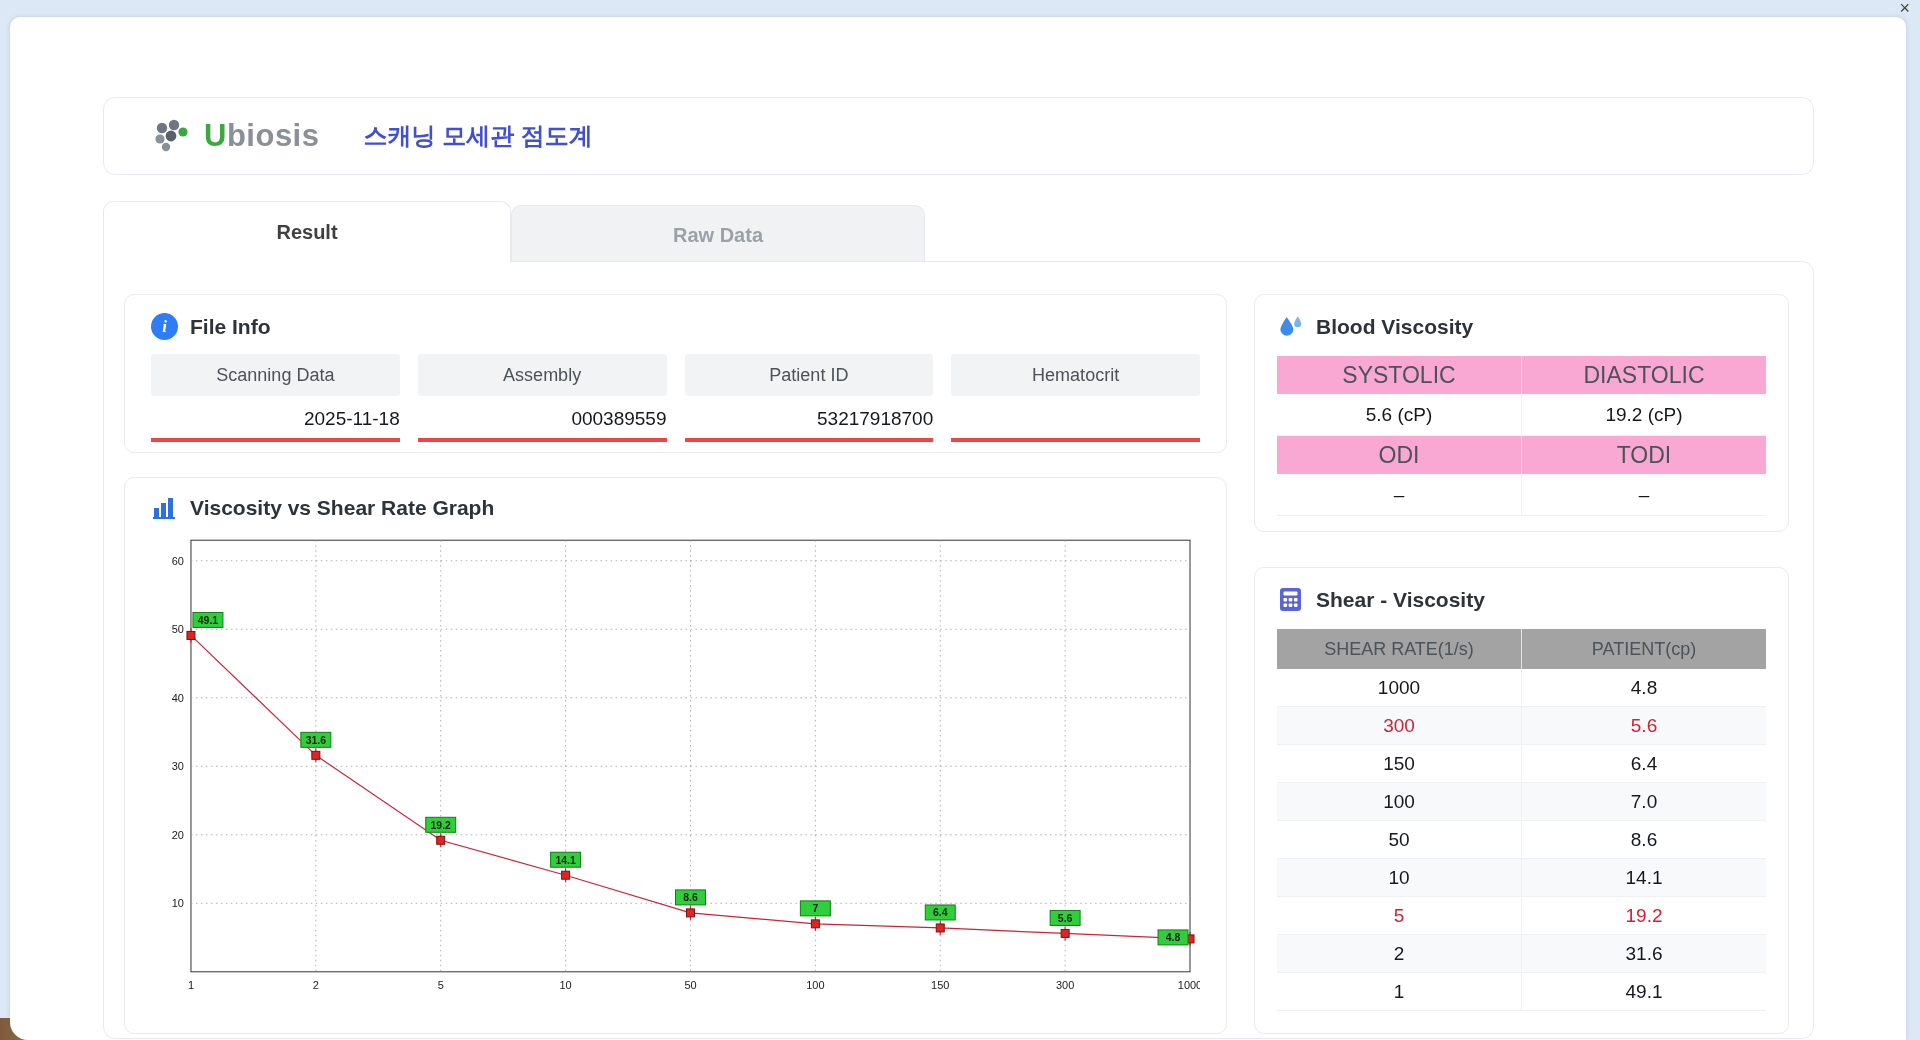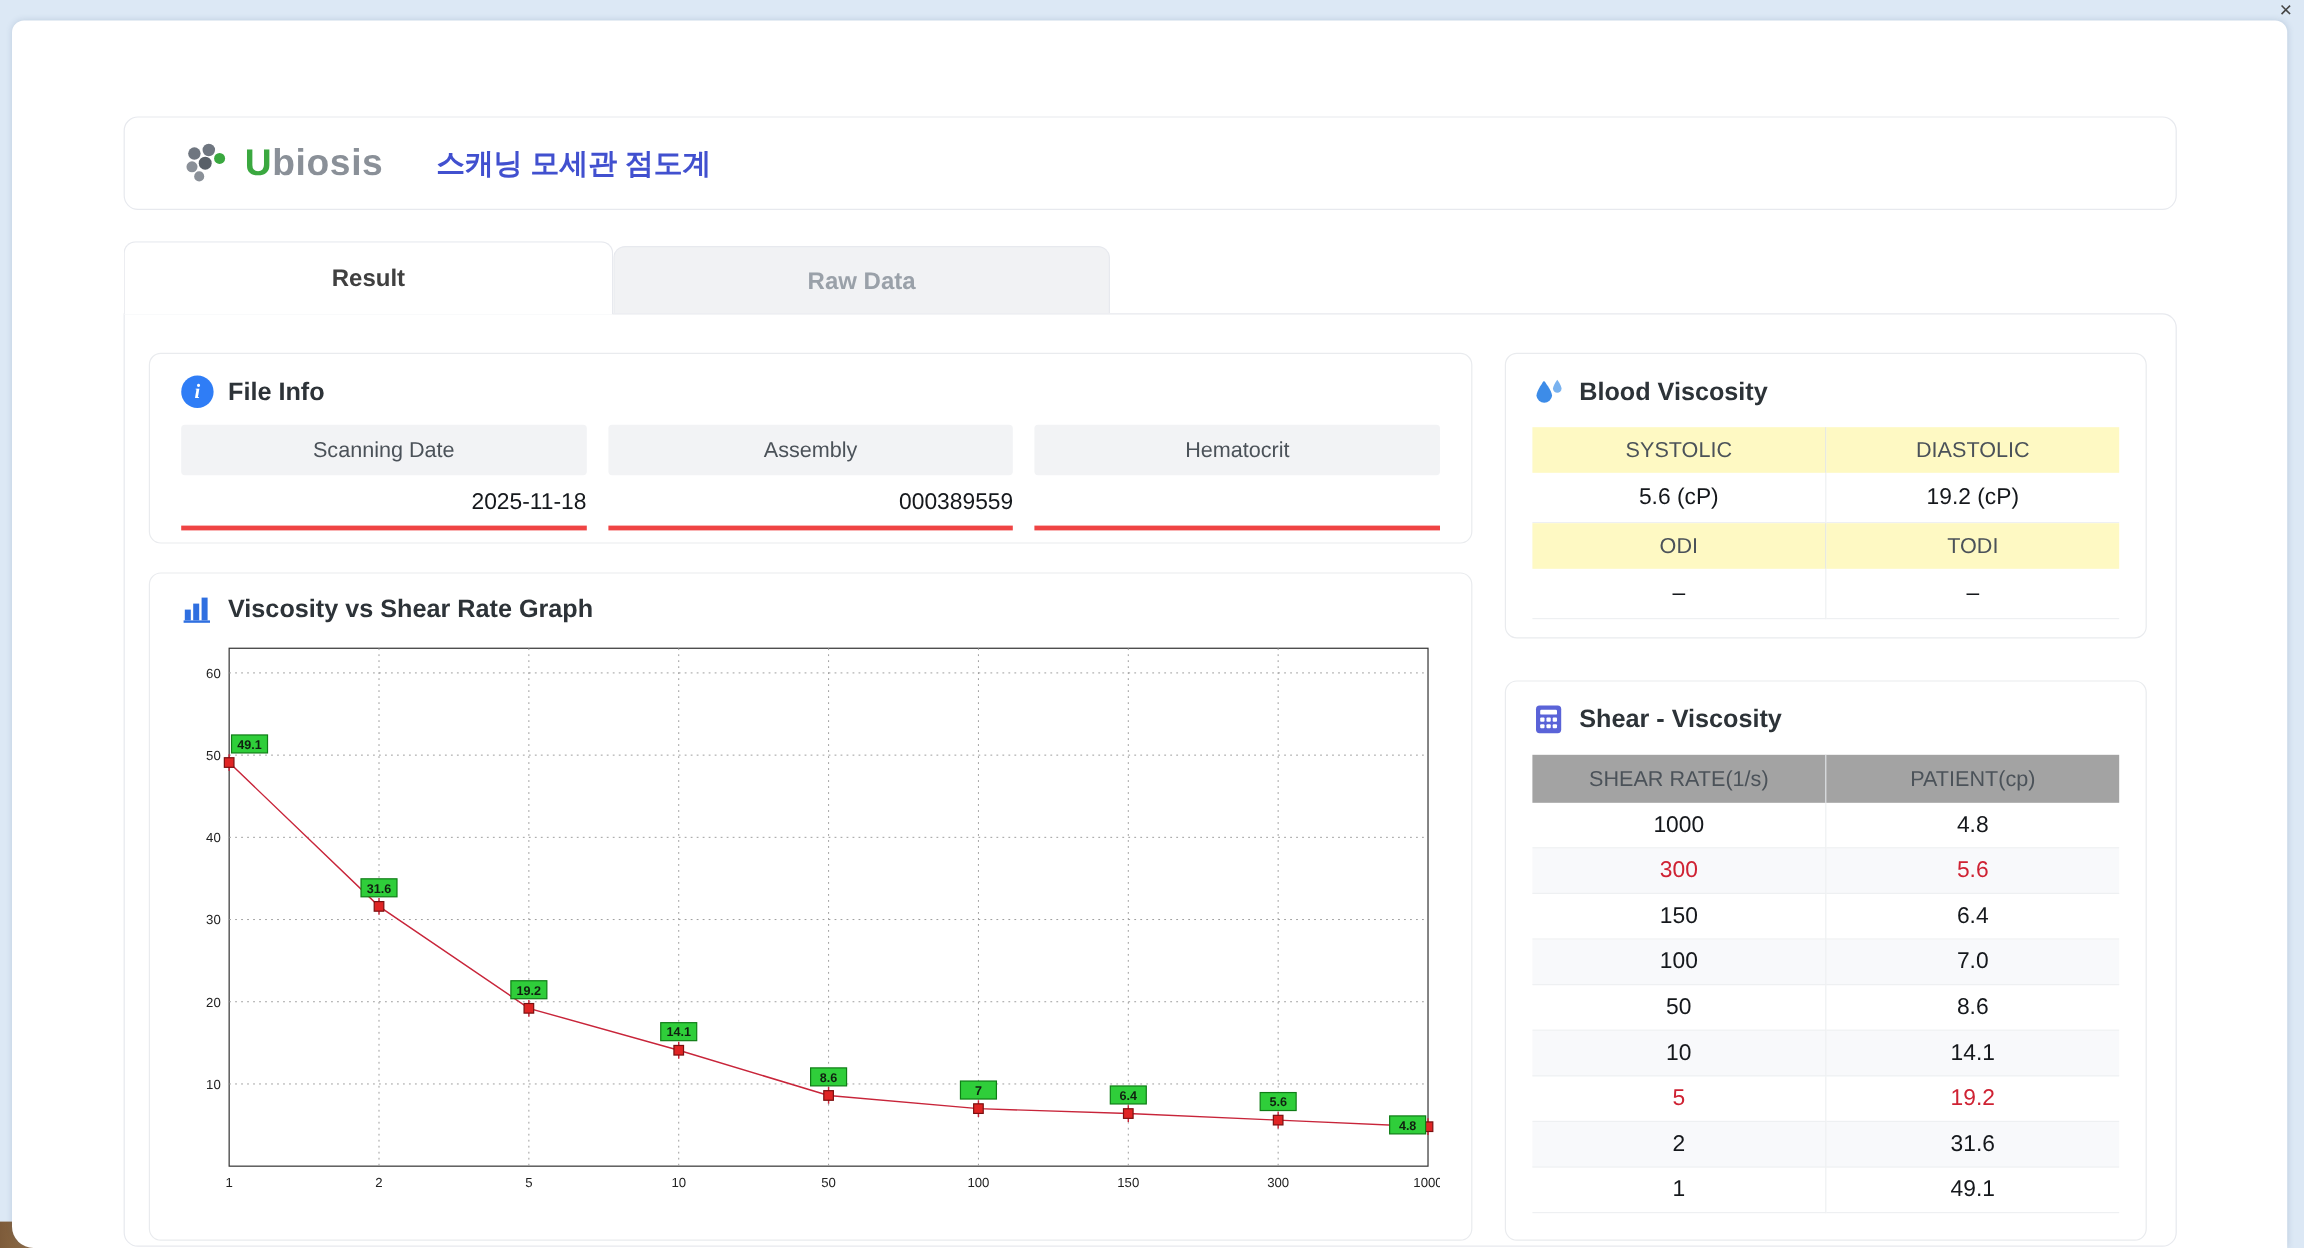--- a/index.html
+++ b/index.html
@@ -93,21 +93,21 @@
   .graph-card { height:557px; padding:16px 26px 10px; }
   .graph-card .sec-title { margin-bottom:8px; }
   .chart { width:100%; height:472px; display:block; }
 
   
   .bv-card { height:238px; padding:18px 22px; margin-bottom:35px; }
   .bv-table { margin-top:16px; }
   .bv-row { display:flex; }
   .bv-row .bv-cell { flex:1; text-align:center; }
   .bv-head .bv-cell {
-    background:#fef9c3; height:38px; line-height:38px; font-size:18px; color:#4b5259;
+    background:#f9a8d4; height:38px; line-height:38px; font-size:23px; color:#4b5259;
   }
   .bv-head .bv-cell:first-child { border-right:1px solid #e2e5e9; }
   .bv-val .bv-cell {
     height:42px; line-height:42px; font-size:19px; color:#15181c;
     border-bottom:1px solid #eef0f2;
   }
   .bv-val .bv-cell:first-child { border-right:1px solid #eef0f2; }
 
   
   .sv-card { height:467px; padding:18px 22px; }
@@ -159,26 +159,30 @@
 
       <div class="left-col">
 
         <div class="card sub file-info-card">
           <div class="sec-title">
             <span class="info-icon">i</span>
             <span>File Info</span>
           </div>
           <div class="fi-fields">
   <div class="fi-col">
-    <div class="fi-head">Scanning Date</div>
+    <div class="fi-head">Scanning Data</div>
     <div class="fi-val">2025-11-18</div>
   </div>
   <div class="fi-col">
     <div class="fi-head">Assembly</div>
     <div class="fi-val">000389559</div>
+  </div>
+  <div class="fi-col">
+    <div class="fi-head">Patient ID</div>
+    <div class="fi-val">53217918700</div>
   </div>
   <div class="fi-col">
     <div class="fi-head">Hematocrit</div>
     <div class="fi-val"></div>
   </div>
             </div>
         </div>
 
         <div class="card sub graph-card">
           <div class="sec-title">

